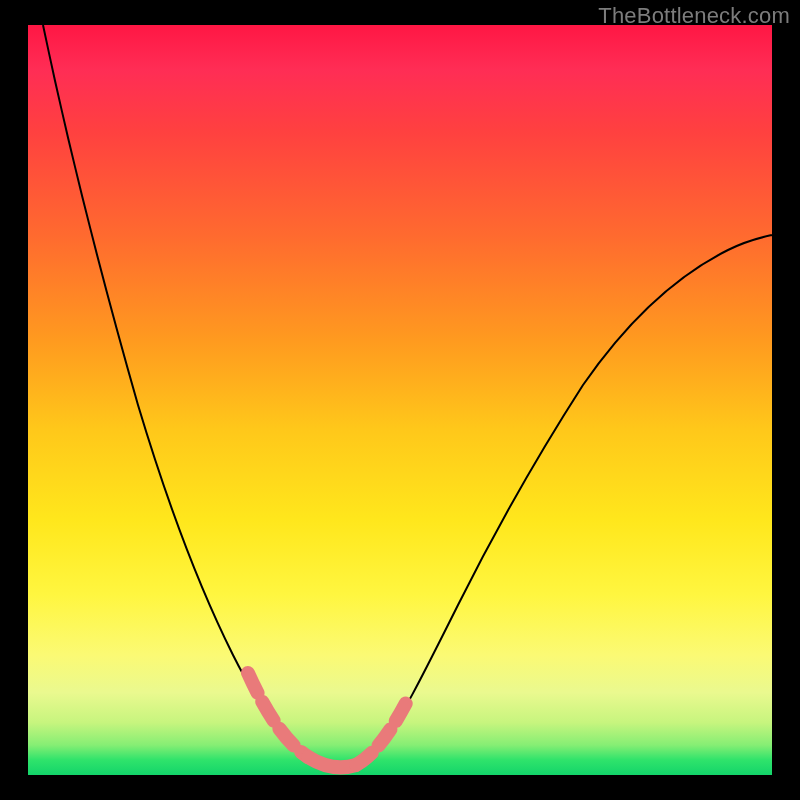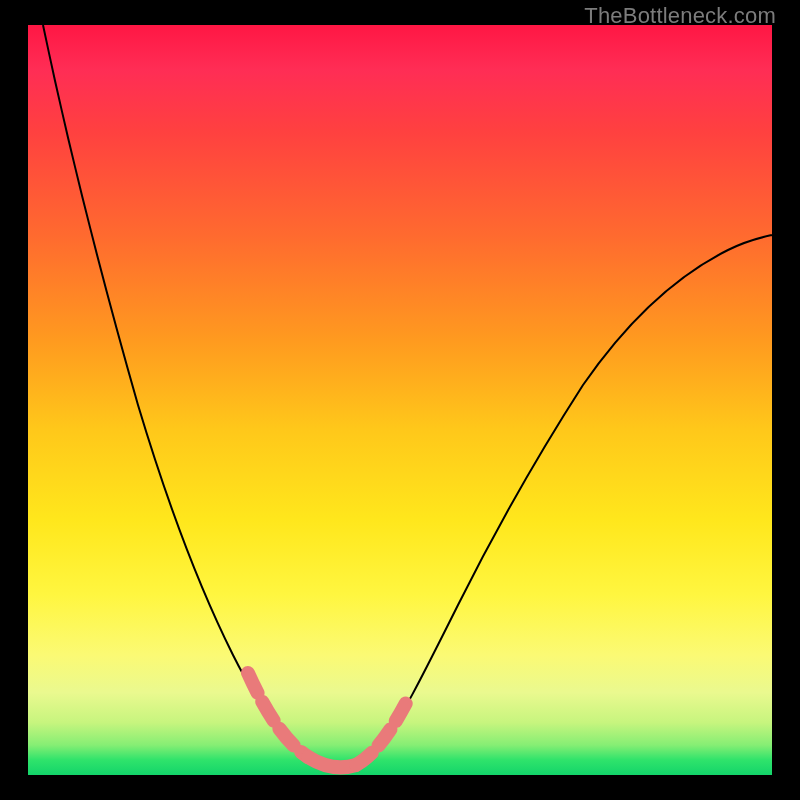--- a/index.html
+++ b/index.html
@@ -40,21 +40,21 @@
       #eaf98f 89%,
       #c7f57e 93%,
       #86ee74 96%,
       #2fe36b 98%,
       #13d46a 100%
     );
   }
   .watermark {
     position: absolute;
     top: 3px;
-    right: 24px;
+    right: 10px;
     color: #7c7c7c;
     font-size: 22px;
     font-weight: 500;
     letter-spacing: 0.2px;
     user-select: none;
   }
   svg.curve {
     position: absolute;
     left: 0;
     top: 0;

